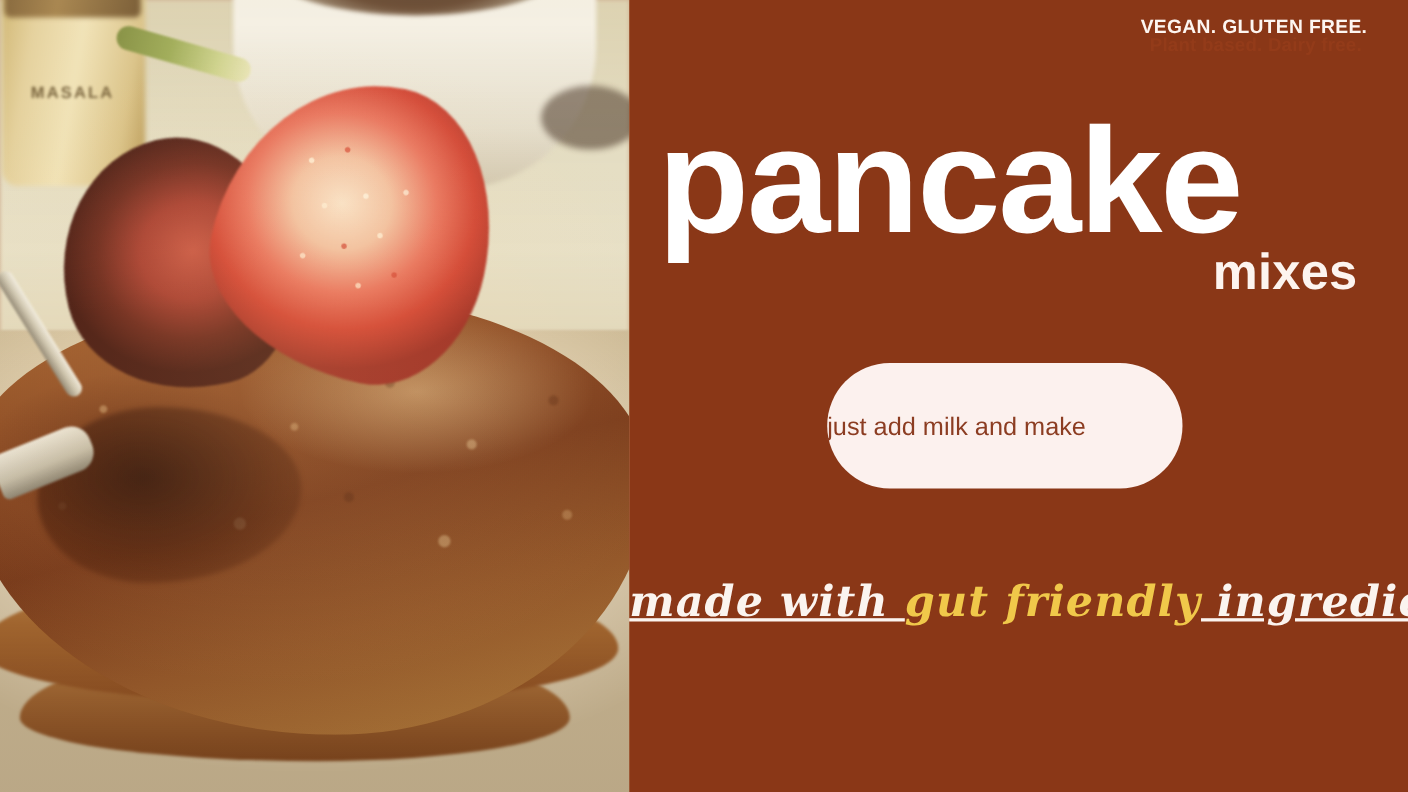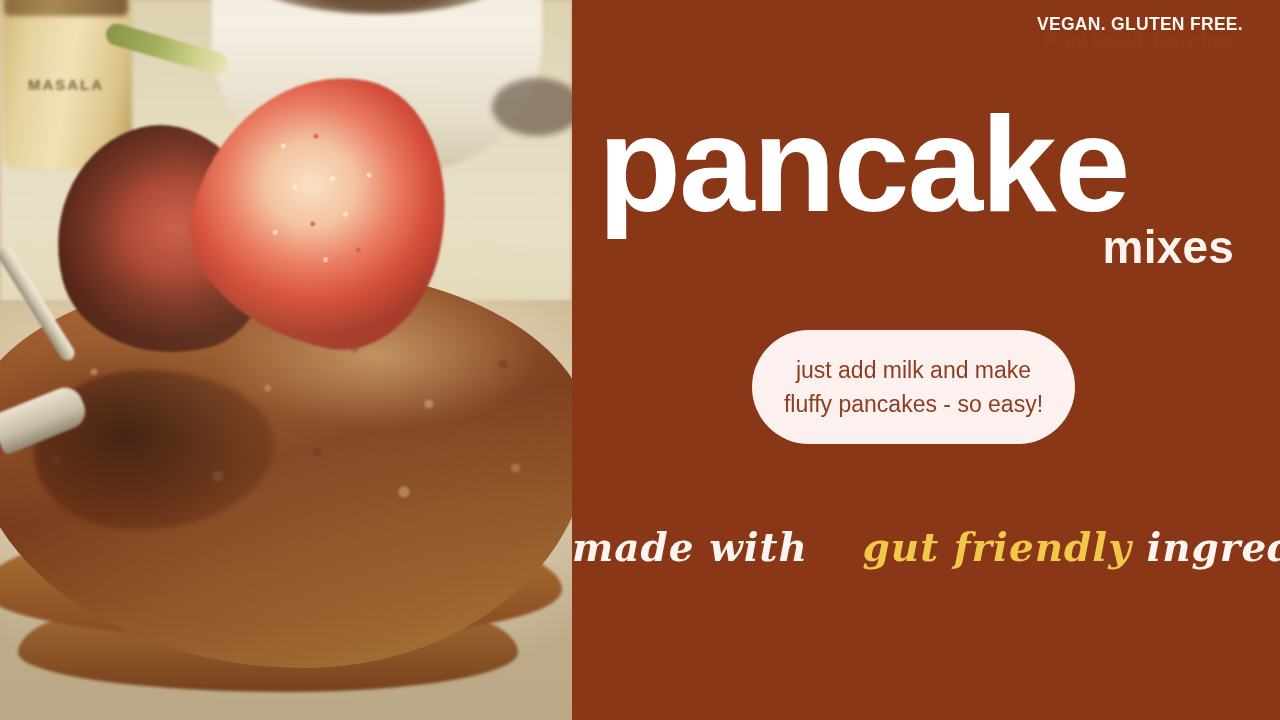--- a/index.html
+++ b/index.html
@@ -320,23 +320,22 @@
 
   .pill {
     position: absolute;
     left: 180px;
     top: 330px;
     width: 323px;
     height: 114px;
     border-radius: 60px;
     background: #fcf1ee;
     display: flex;
-    flex-direction: column;
+    flex-direction: row;
     align-items: center;
-    justify-content: center;
     box-sizing: border-box;
   }
   .pill-line {
     color: #8c3d22;
     font-size: 23px;
     font-weight: 400;
     line-height: 34px;
     white-space: nowrap;
   }
 
@@ -346,22 +345,22 @@
     top: 524px;
     width: 708px;
     text-align: center;
     font-family: "DejaVu Serif", serif;
     font-size: 39px;
     font-style: italic;
     font-weight: bold;
     letter-spacing: 1px;
     white-space: nowrap;
   }
-  .script-white { color: #fbf4ef; }
-  .script-gold  { color: #f0c84a; margin-left: 40px; }
+  .script-white { color: #fbf4ef; text-decoration: underline; }
+  .script-gold  { color: #f0c84a; }
 
   .footnote {
     position: absolute;
     left: 0;
     top: 645px;
     width: 708px;
     text-align: center;
     color: #fdf6f1;
     font-size: 19.5px;
     font-weight: bold;
@@ -405,20 +404,19 @@
   <div class="copy-panel">
 
     <div class="ghost-line">Plant based. Dairy free.</div>
     <div class="eyebrow-flags">VEGAN. GLUTEN FREE.</div>
 
     <div class="wordmark">pancake</div>
     <div class="wordmark-sub">mixes</div>
 
     <div class="pill">
       <div class="pill-line">just add milk and make</div>
-      <div class="pill-line">fluffy pancakes - so easy!</div>
     </div>
 
     <div class="script-line"><span class="script-white">made with </span><span class="script-gold">gut friendly</span><span class="script-white"> ingredients</span></div>
 
 
   </div>
 </div>
 
 </body></html>

